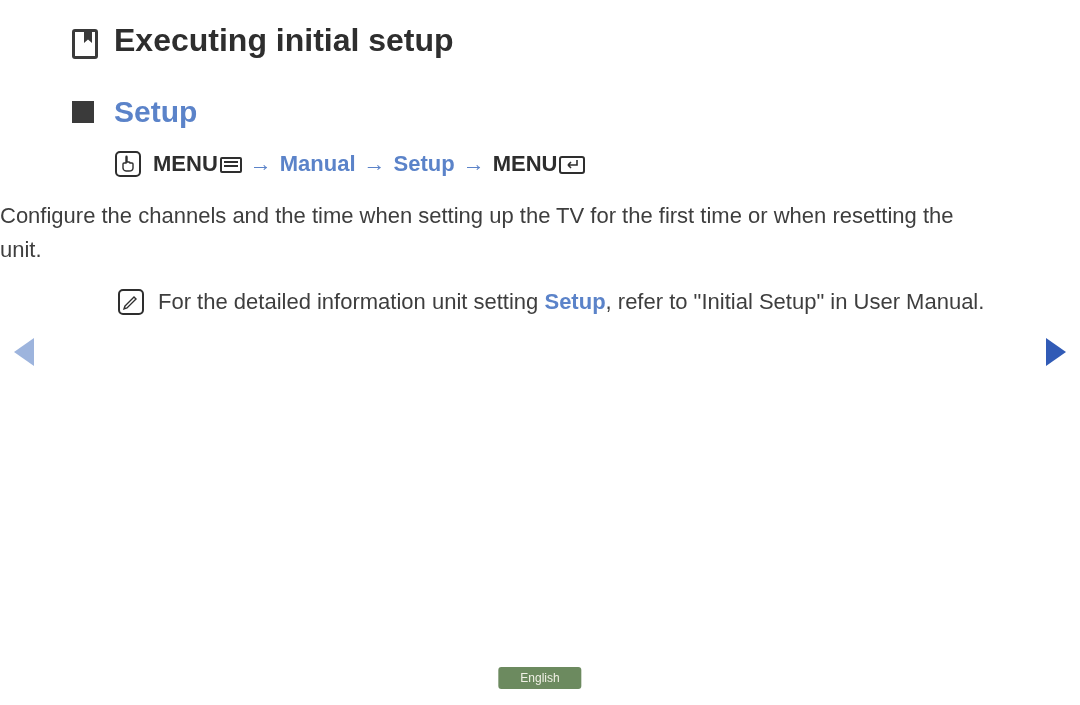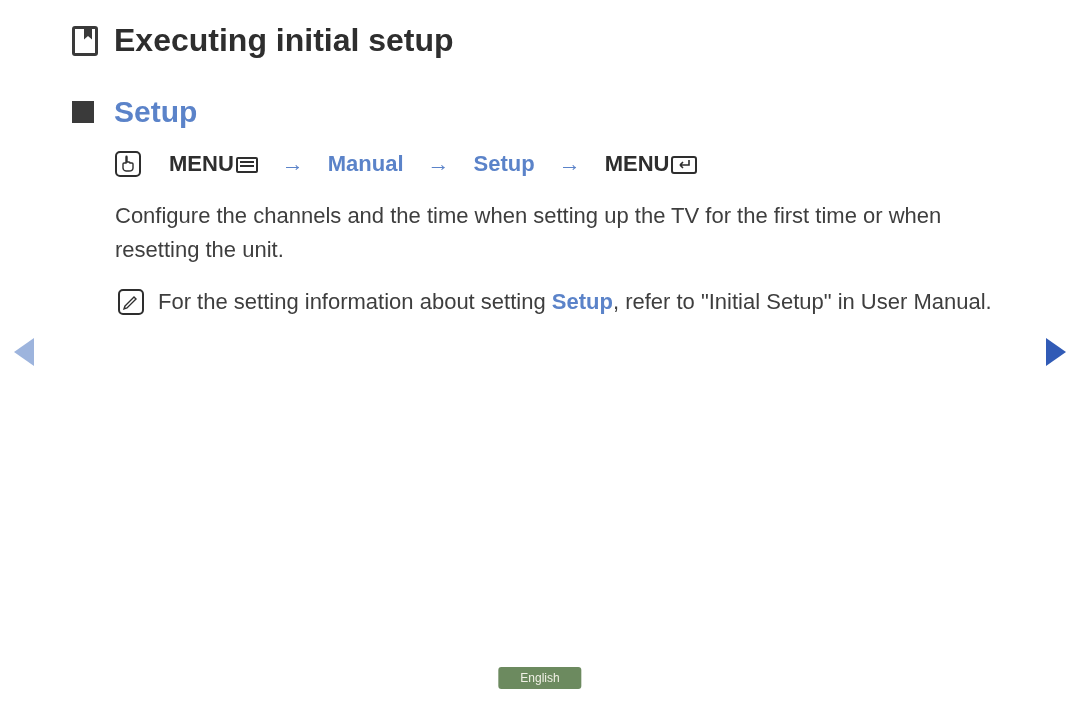--- a/index.html
+++ b/index.html
@@ -10,21 +10,21 @@
     body {
       width: 1080px;
       height: 705px;
       font-family: Arial, Helvetica, sans-serif;
       background: #ffffff;
       position: relative;
       color: #3a3a3a;
     }
     .page-title-row {
       display: flex;
-      align-items: center;
+      align-items: flex-end;
       padding-top: 22px;
       padding-left: 72px;
       gap: 16px;
     }
     .bookmark-icon {
       width: 26px;
       height: 30px;
       border: 3px solid #3a3a3a;
       border-radius: 3px;
       position: relative;
@@ -61,21 +61,21 @@
     .section-title {
       font-size: 30px;
       font-weight: bold;
       color: #5b83c9;
     }
     .nav-path-row {
       display: flex;
       align-items: center;
       padding-top: 22px;
       padding-left: 115px;
-      gap: 24px;
+      gap: 8px;
       font-size: 22px;
       font-weight: bold;
     }
     .hand-icon {
       width: 26px;
       height: 26px;
       border: 2px solid #2e2e2e;
       border-radius: 5px;
       position: relative;
       flex-shrink: 0;
@@ -122,21 +122,20 @@
       left: 3px;
     }
     .nav-dark {
       color: #2e2e2e;
     }
     .nav-blue {
       color: #5b83c9;
     }
     .body-text {
       padding-top: 22px;
-      padding-left: 115px;
       padding-right: 80px;
       font-size: 22px;
       line-height: 1.55;
       color: #3e3e3e;
     }
     .note-row {
       display: flex;
       padding-top: 18px;
       padding-left: 118px;
       padding-right: 80px;
@@ -231,20 +230,20 @@
 
 <div class="body-text">Configure the channels and the time when setting up the TV for the first time or when resetting the unit.</div>
 
 <div class="note-row">
   <span class="note-icon">
     <svg width="18" height="18" viewBox="0 0 18 18">
       <path d="M3 13 L12 4 L14 6 L5 15 L2 16 L3 13 Z" fill="none" stroke="#2e2e2e" stroke-width="1.4"></path>
     </svg>
   </span>
   <div>
-    <span>For the setting information about setting </span><span class="blue-inline">Setup</span><span>, refer to "Initial Setup" in User Manual.</span>
+    <span>For the detailed information unit setting </span><span class="blue-inline">Setup</span><span>, refer to "Initial Setup" in User Manual.</span>
   </div>
 </div>
 
 <div class="nav-arrow nav-arrow-left"></div>
 <div class="nav-arrow nav-arrow-right"></div>
 
 <div class="language-pill">English</div>
 
 </body></html>

